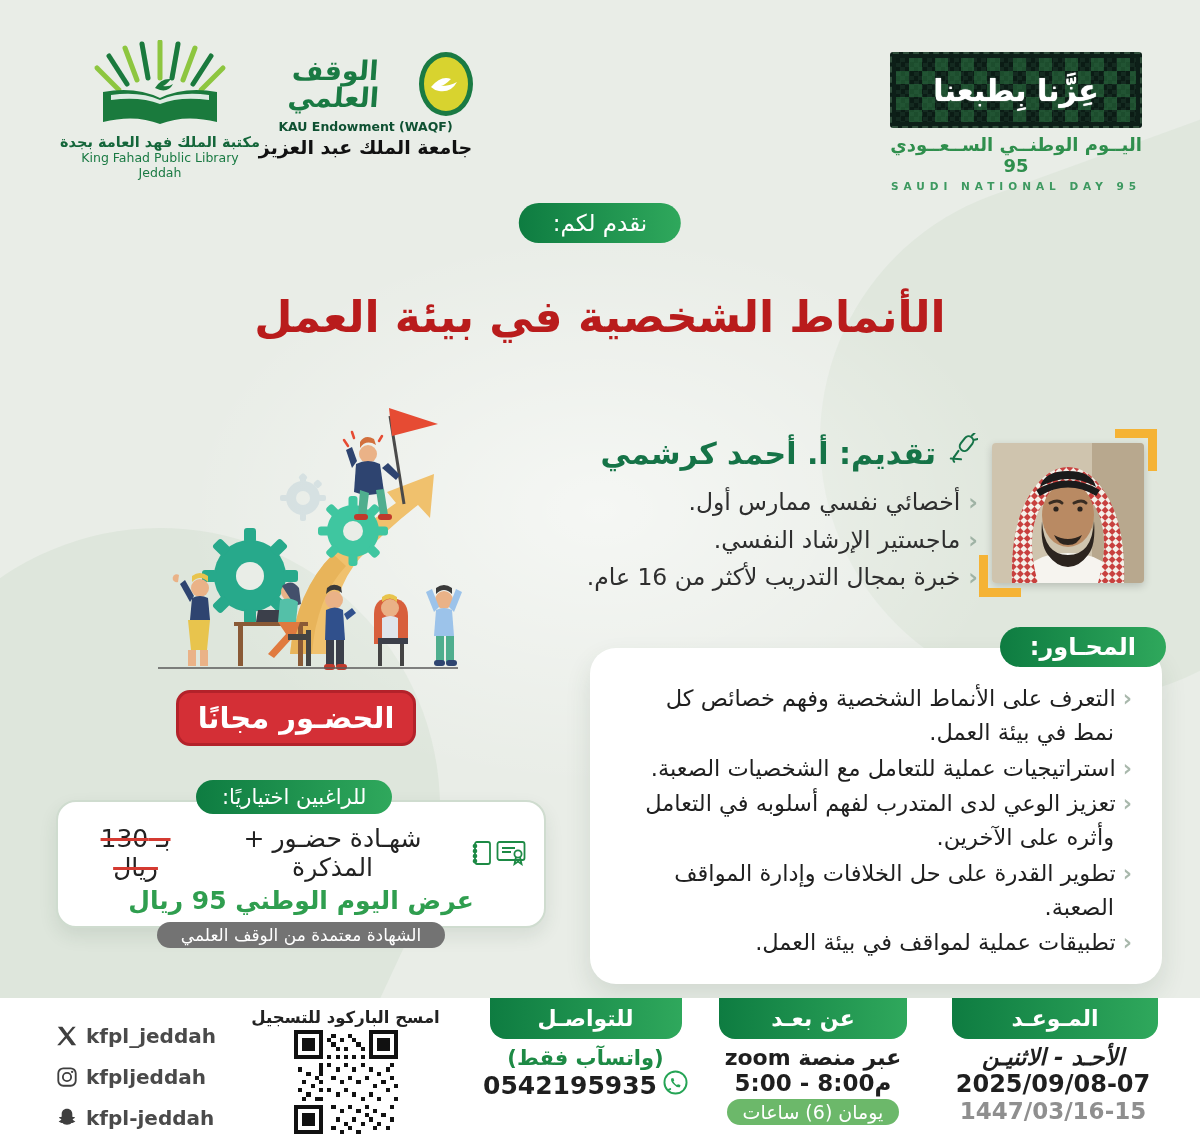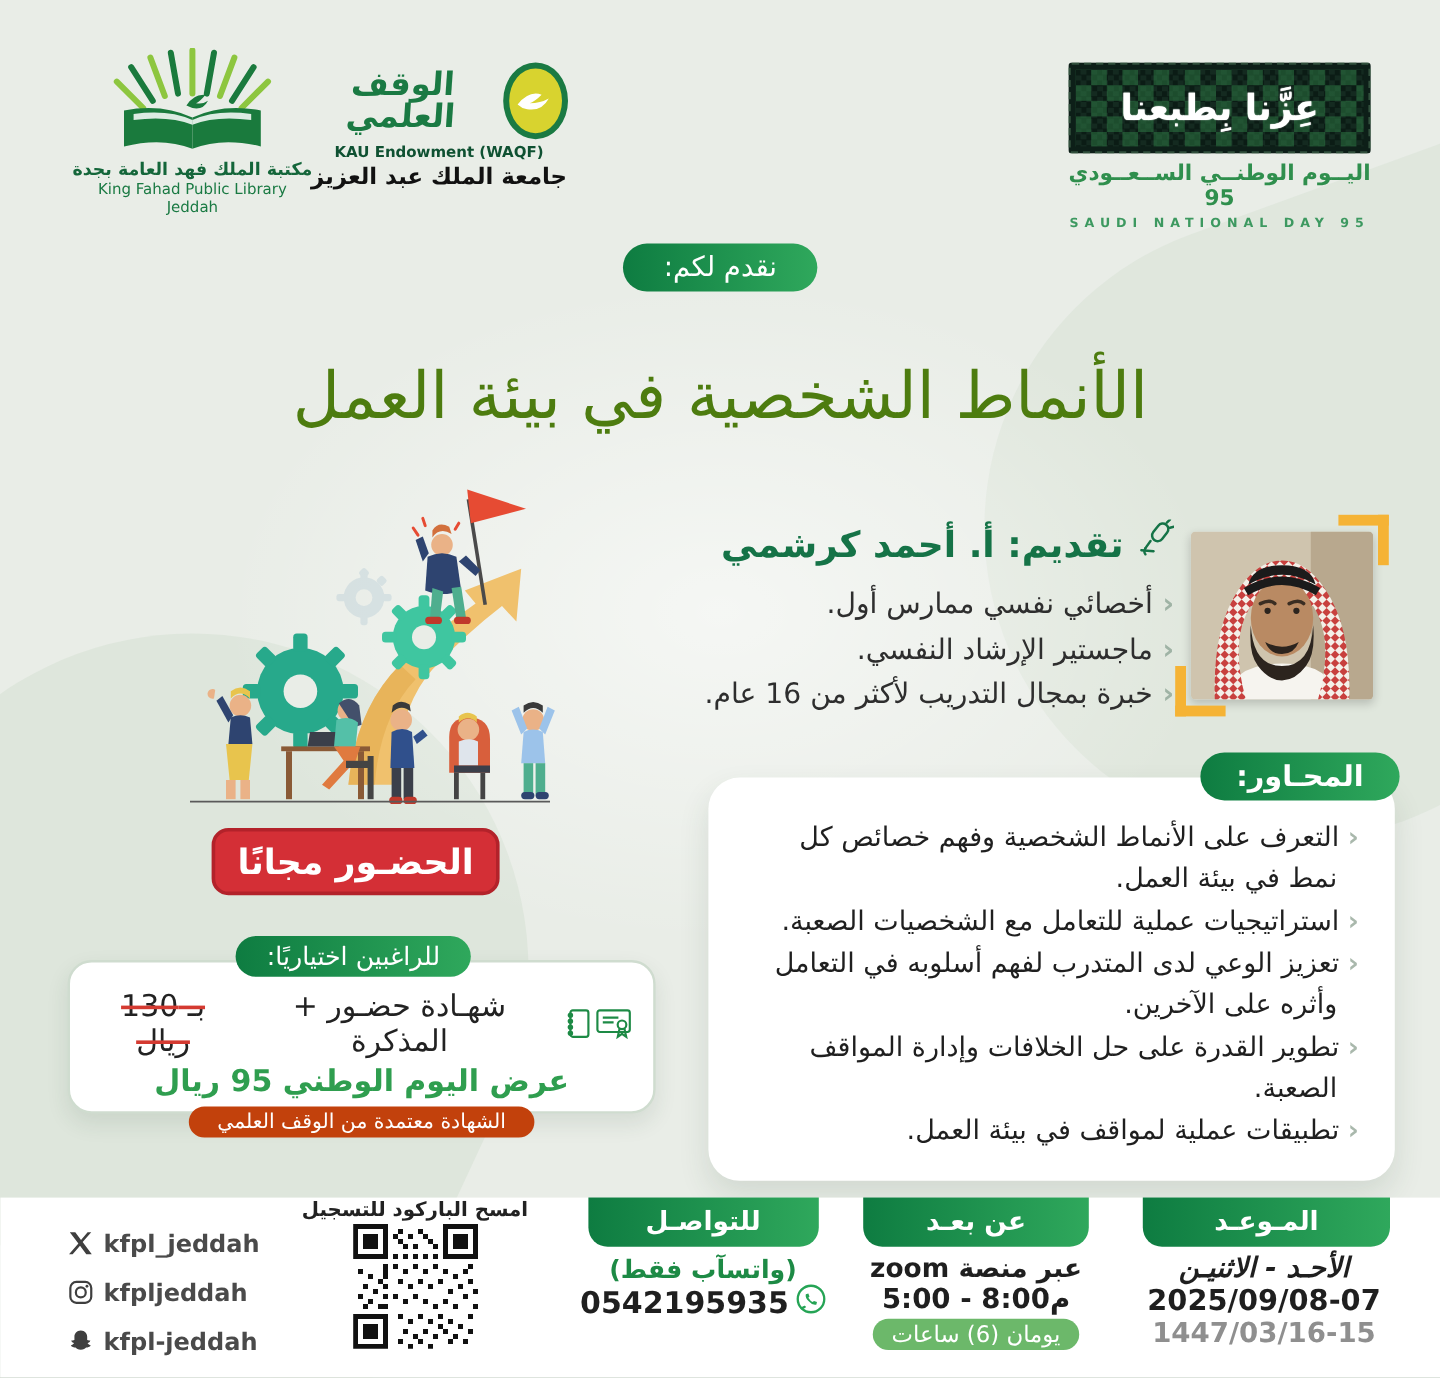--- a/index.html
+++ b/index.html
@@ -46,21 +46,21 @@
   .nd-en{color:#3d9960;font-size:10.5px;letter-spacing:5px;margin-top:4px;direction:ltr;font-weight:bold;}
 
   
   .intro-badge{
     position:absolute;left:50%;transform:translateX(-50%);top:203px;
     background:linear-gradient(90deg,#0e7c41,#2fa85c);color:#fff;
     font-size:23px;padding:7px 34px;border-radius:22px;white-space:nowrap;
   }
   .main-title{
     position:absolute;left:0;right:0;top:262px;text-align:center;
-    font-size:54px;font-weight:normal;color:#4d7c0f;letter-spacing:-1px;
+    font-size:44px;font-weight:bold;color:#b91c1c;letter-spacing:-1px;
   }
 
   
   .illus{position:absolute;left:138px;top:386px;width:335px;height:290px;}
 
   
   .presenter-text{position:absolute;right:222px;top:433px;width:430px;text-align:right;}
   .presenter-heading{display:flex;align-items:center;justify-content:flex-start;gap:8px;
     font-size:30px;font-weight:bold;color:#157347;}
   .presenter-points{list-style:none;margin:10px 0 0;padding:0;font-size:23.5px;color:#2e2e2e;line-height:1.6;}
@@ -101,21 +101,21 @@
   .cert-card{
     position:absolute;left:56px;top:800px;width:490px;height:128px;z-index:2;
     background:#fff;border:2px solid #cfdccf;border-radius:20px;
     box-shadow:0 8px 18px rgba(40,70,50,.1);
     padding:22px 18px 10px;text-align:center;
   }
   .cert-line1{font-size:25px;color:#222;display:flex;align-items:center;justify-content:center;gap:8px;}
   .cert-struck{text-decoration:line-through;text-decoration-color:#d43a31;text-decoration-thickness:3px;}
   .cert-line2{font-size:25px;font-weight:bold;color:#2f9e4f;margin-top:4px;}
   .cert-note{
-    display:inline-block;background:#c2410c;color:#fff;font-size:17px;
+    display:inline-block;background:#737373;color:#fff;font-size:17px;
     border-radius:16px;padding:3px 24px;margin-top:7px;
   }
   .cert-icons{display:flex;gap:4px;}
 
   
   .footer{position:absolute;left:0;right:0;bottom:0;height:150px;background:#fff;}
   .f-col{position:absolute;top:0;text-align:center;}
   .f-tab{
     margin:0 auto;background:linear-gradient(90deg,#0e7c41,#2fa85c);color:#fff;
     font-size:22px;font-weight:bold;border-radius:0 0 16px 16px;
@@ -131,21 +131,21 @@
   .f-platform{font-size:22px;font-weight:bold;color:#1f1f1f;margin-top:6px;}
   .f-time{font-size:23px;font-weight:bold;color:#1f1f1f;direction:ltr;}
   .f-duration{display:inline-block;background:#6cb86a;color:#fff;font-size:19px;
     border-radius:16px;padding:2px 16px;margin-top:3px;}
   .f-contact{right:502px;width:225px;}
   .f-contact .f-tab{width:192px;}
   .f-wa-note{font-size:21px;font-weight:bold;color:#1d8a45;margin-top:7px;}
   .f-phone{font-size:25px;font-weight:bold;color:#1f1f1f;display:flex;align-items:center;justify-content:center;gap:6px;direction:rtl;}
   .f-phone .digits{direction:ltr;}
   .f-qr{left:238px;width:215px;}
-  .f-qr-caption{font-size:16.5px;font-weight:bold;color:#222;}
+  .f-qr-caption{font-size:16.5px;font-weight:bold;color:#222;margin-top:10px;}
   .f-qr svg{width:104px;height:104px;margin-top:3px;}
   .f-social{left:56px;width:185px;direction:ltr;text-align:center;padding-top:26px;}
   .social-row{display:flex;align-items:center;gap:8px;margin-bottom:17px;color:#4a4a4a;
     font-size:20px;font-weight:bold;}
   .social-row svg{width:22px;height:22px;flex:0 0 auto;}
 </style>
 </head>
 <body>
 
 <div class="poster">

